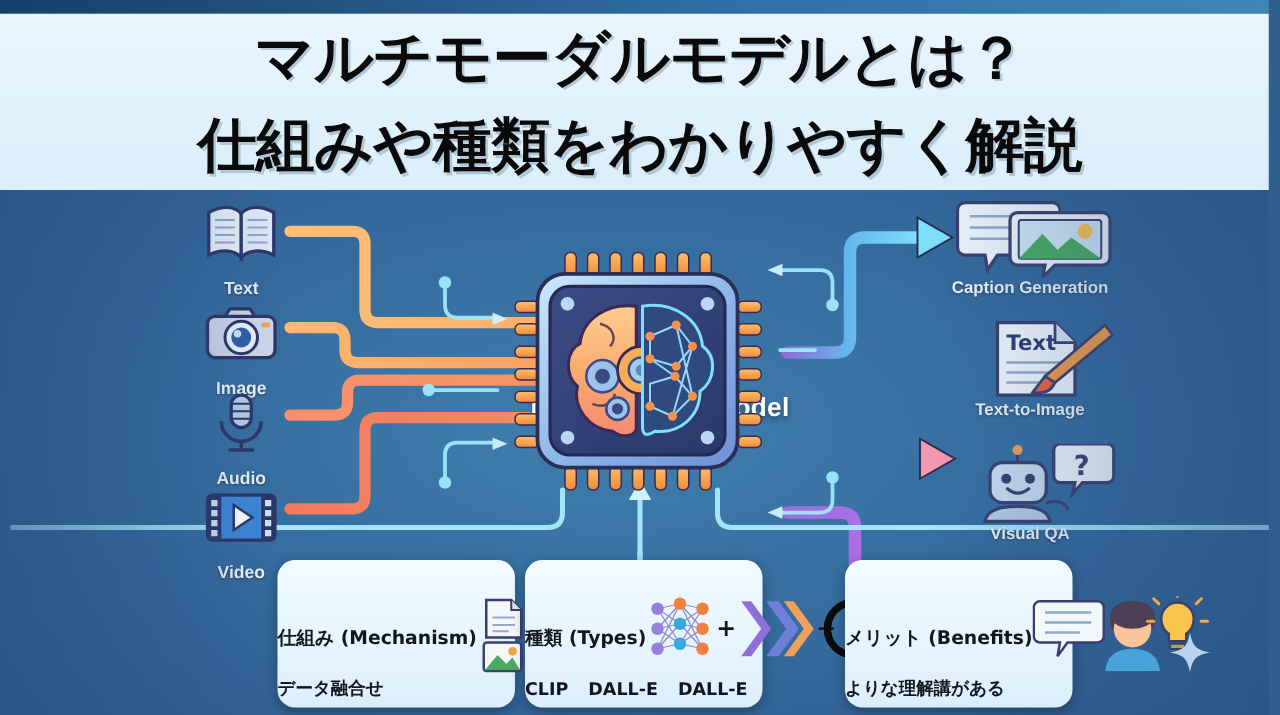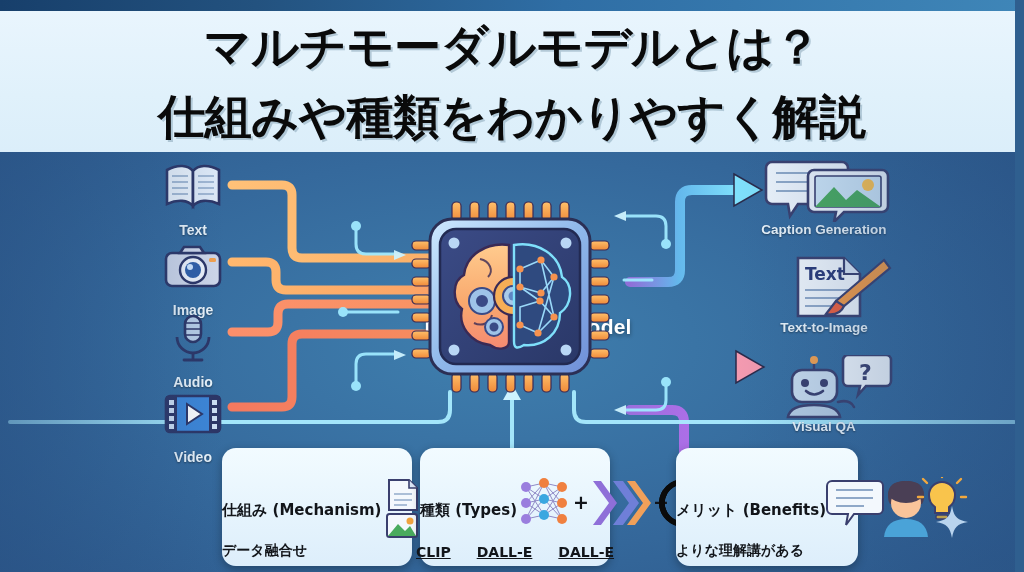--- a/index.html
+++ b/index.html
@@ -475,21 +475,21 @@
         <text x="136" y="32" font-family="DejaVu Sans, sans-serif" font-size="19" font-weight="bold" fill="#12151a">+</text>
 
         <g fill="none" stroke="#0b0b0b" stroke-width="5.5">
           <circle cx="166" cy="26" r="21"></circle>
           <path d="M166 5 A21 21 0 0 0 148 37"></path>
           <path d="M148 15 A21 21 0 0 0 184 37"></path>
           <path d="M166 47 A21 21 0 0 0 184 15"></path>
         </g>
       </svg>
     </div>
-    <div class="cb" style="display:flex;gap:26px;left:0;width:190px;justify-content:center;text-decoration:underline;">
+    <div class="cb" style="display:flex;gap:16px;left:0;width:190px;">
       <span>CLIP</span>
       <span>DALL-E</span>
       <span>DALL-E</span>
     </div>
   </div>
 
   <div class="card" style="left:630px;width:182px;margin-left:46px;">
     <div class="ct">メリット (Benefits)</div>
     <div class="cmid">
       <svg width="150" height="60">

